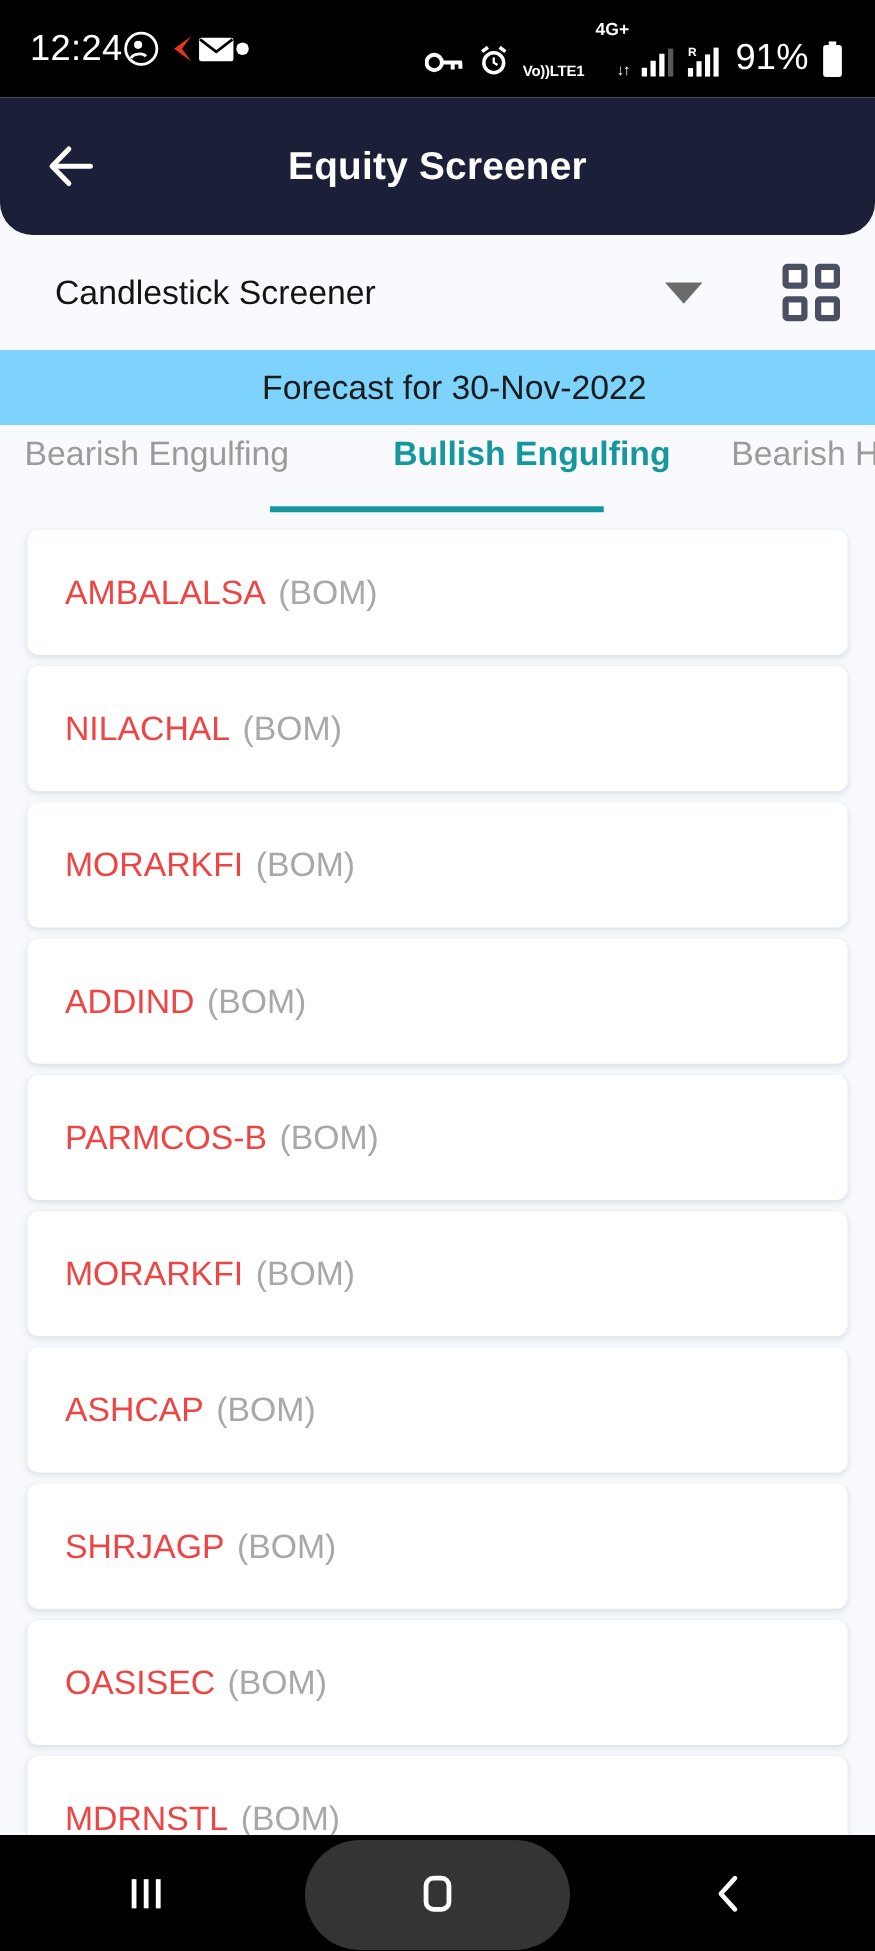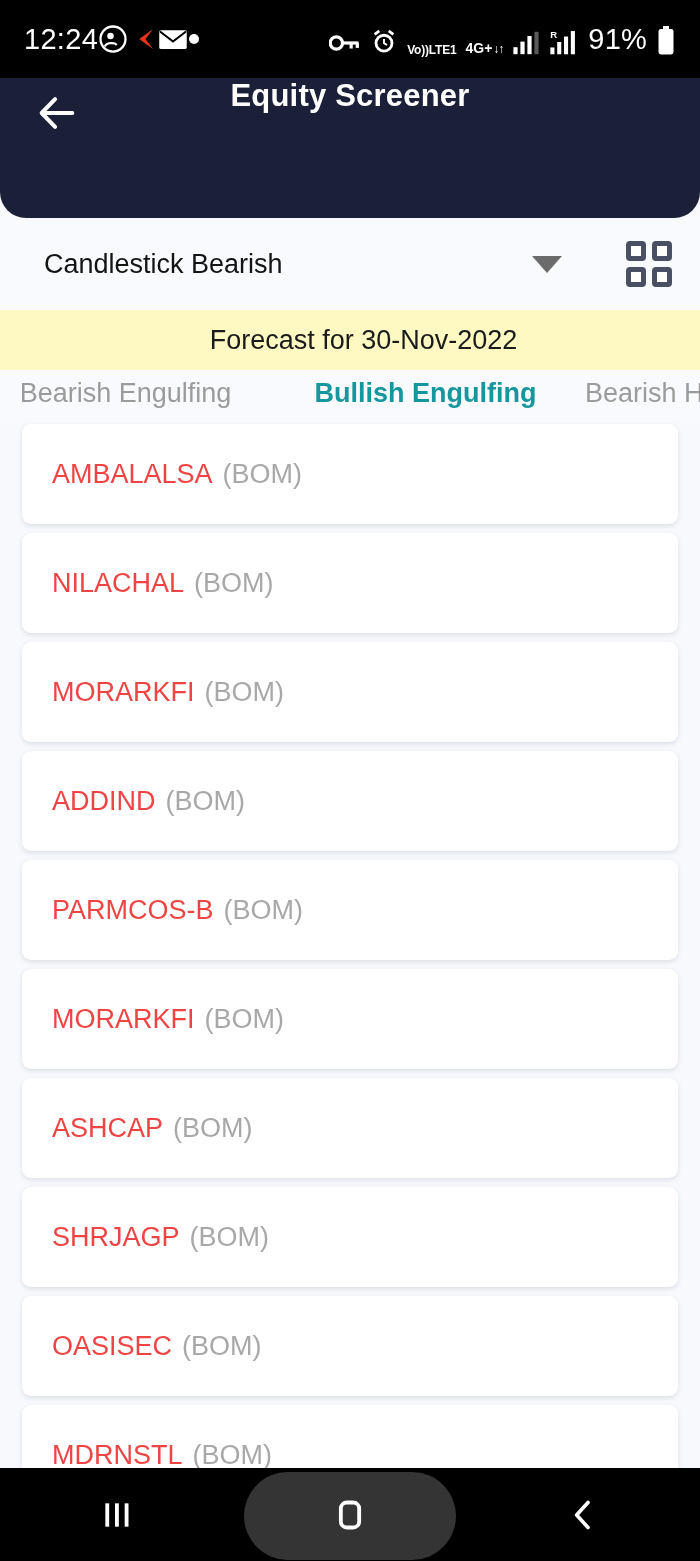--- a/index.html
+++ b/index.html
@@ -19,29 +19,29 @@
   }
   #status-left { display:flex; align-items:center; gap:0; }
   #clock { font-size:29px; letter-spacing:.3px; font-weight:400; }
   .sb-ico { display:flex; align-items:center; justify-content:center; }
   #status-right {
     margin-left:auto; display:flex; align-items:flex-end; gap:9px;
   }
   #battery-pct { font-size:29px; letter-spacing:.2px; }
   .net-stack { display:flex; flex-direction:row; align-items:center; line-height:1; }
   .net-stack .t { font-size:12px; font-weight:bold; letter-spacing:-.2px; }
-  .four-g { display:flex; align-items:flex-end; gap:1px; }
+  .four-g { display:flex; align-items:flex-end; gap:18px;flex-direction:column; }
   .four-g .lbl { font-size:14px; font-weight:bold; }
   .arrows { font-size:12px; letter-spacing:-1px; }
 
   
   #app-header {
-    height:140px; background:#1b2038;
+    height:110px; background:#1b2038;
     border-bottom-left-radius:26px; border-bottom-right-radius:26px;
-    display:flex; align-items:flex-start; position:relative;
+    display:flex; align-items:center; position:relative;
   }
   #back-button {
     width:70px; height:70px; margin-left:22px;
     display:flex; align-items:center; justify-content:center;
     cursor:pointer;
   }
   #header-title {
     position:absolute; left:0; right:0; text-align:center;
     color:#fff; font-size:31px; font-weight:bold; letter-spacing:.2px;
     pointer-events:none;
@@ -66,21 +66,21 @@
     grid-template-columns:1fr 1fr; grid-template-rows:1fr 1fr;
     gap:6px; cursor:pointer;
   }
   #grid-view-button i {
     border:5px solid #4a4f63; border-radius:4px; background:#fff;
     display:block; width:100%; height:100%;
   }
 
   
   #forecast-bar {
-    height:60px; background:#fef9c3;
+    height:60px; background:#7dd3fc;
     display:flex; align-items:center; justify-content:center;padding-left:27px;
   }
   #forecast-text { font-size:27px; color:#1b1b1b; }
 
   
   #tab-strip {
     height:70px; background:#f9fafd; position:relative;
     display:flex; align-items:flex-start; overflow:hidden;padding-left:25px;
   }
   .tab {
@@ -224,21 +224,21 @@
 <div id="app-header">
   <div id="back-button">
     <svg width="46" height="46" viewBox="0 0 24 24">
       <path d="M20 12 H4.5 M11 4.8 L4 12 L11 19.2" fill="none" stroke="#fff" stroke-width="2.1" stroke-linecap="round" stroke-linejoin="round"></path>
     </svg>
   </div>
   <div id="header-title">Equity Screener</div>
 </div>
 
 <div id="filter-row">
-  <span id="filter-label">Candlestick Bearish</span>
+  <span id="filter-label">Candlestick Screener</span>
   <span id="dropdown-caret">
     <span class="caret-tri"></span>
   </span>
   <span id="grid-view-button">
     <i></i>
     <i></i>
     <i></i>
     <i></i>
   </span>
 </div>

